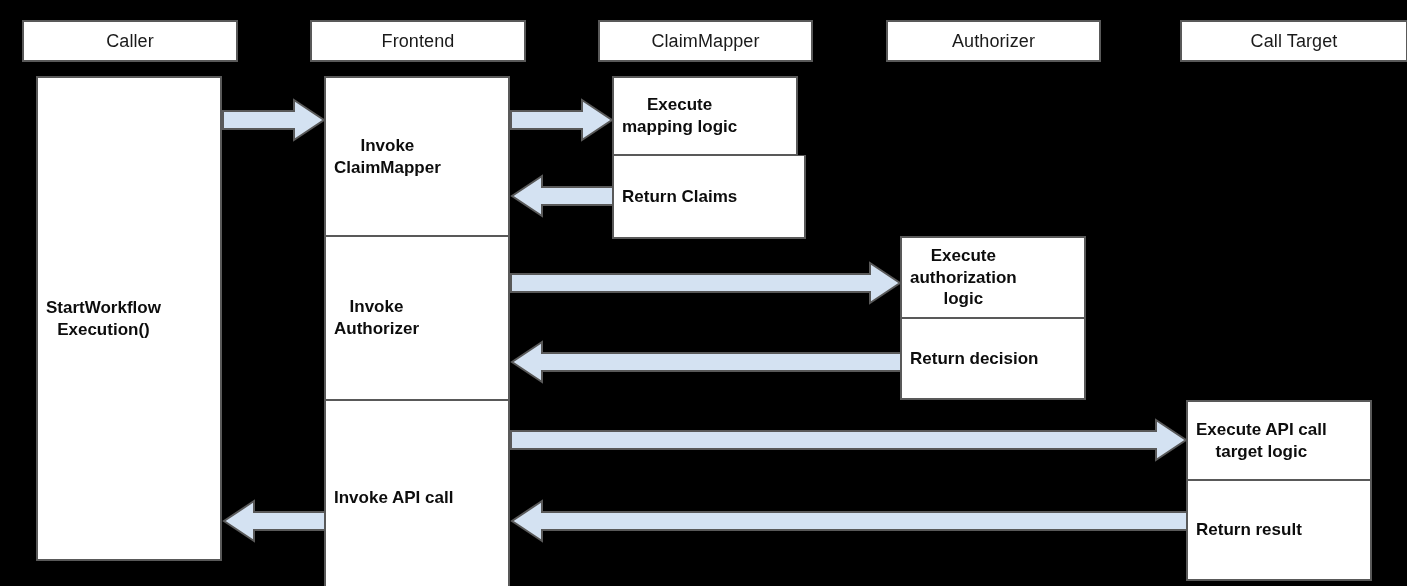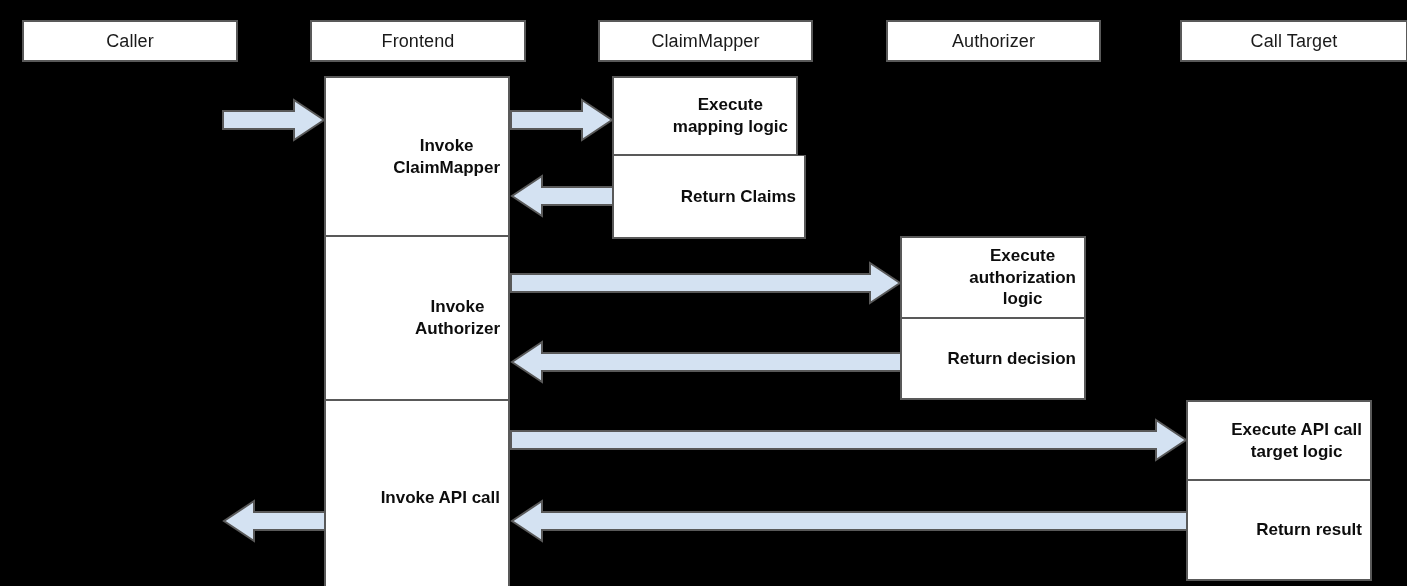--- a/index.html
+++ b/index.html
@@ -30,21 +30,21 @@
     font-weight: 400;
     letter-spacing: 0.1px;
   }
   .activity-box {
     position: absolute;
     background: #ffffff;
     border: 2px solid #595959;
     box-sizing: border-box;
     display: flex;
     align-items: center;
-    justify-content: flex-end;
+    justify-content: flex-start;
     text-align: center;
     color: #0d0d0d;
     font-size: 17px;
     font-weight: bold;
     line-height: 1.28;
     padding: 4px 8px;
   }
   .activity-box.tight {
     border-bottom-width: 1px;
   }
@@ -77,20 +77,23 @@
   <div class="lane-header" style="left:598px; top:20px; width:215px; height:42px;">
     <span>ClaimMapper</span>
   </div>
   <div class="lane-header" style="left:886px; top:20px; width:215px; height:42px;">
     <span>Authorizer</span>
   </div>
   <div class="lane-header" style="left:1172px; top:20px; width:228px; height:42px;margin-left:8px;">
     <span>Call Target</span>
   </div>
 
+  <div class="activity-box" style="left:36px; top:76px; width:186px; height:485px;">
+    <span>StartWorkflow<br>Execution()</span>
+  </div>
 
   <div class="activity-box tight" style="left:324px; top:76px; width:186px; height:160px;">
     <span>Invoke<br>ClaimMapper</span>
   </div>
   <div class="activity-box tight tight-top" style="left:324px; top:236px; width:186px; height:164px;">
     <span>Invoke<br>Authorizer</span>
   </div>
   <div class="activity-box tight-top" style="left:324px; top:400px; width:186px; height:196px;">
     <span>Invoke API call</span>
   </div>

